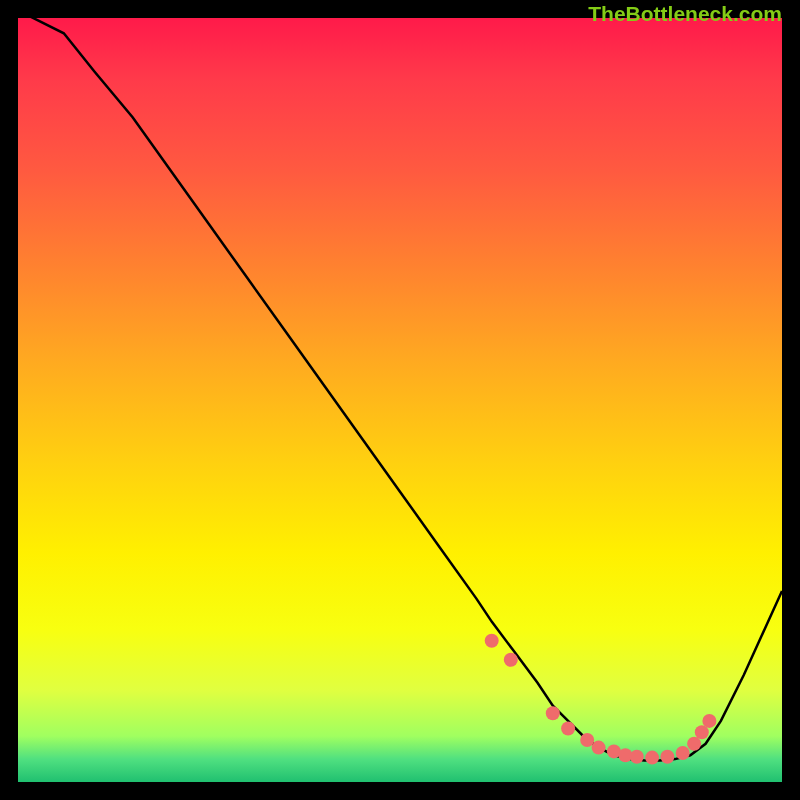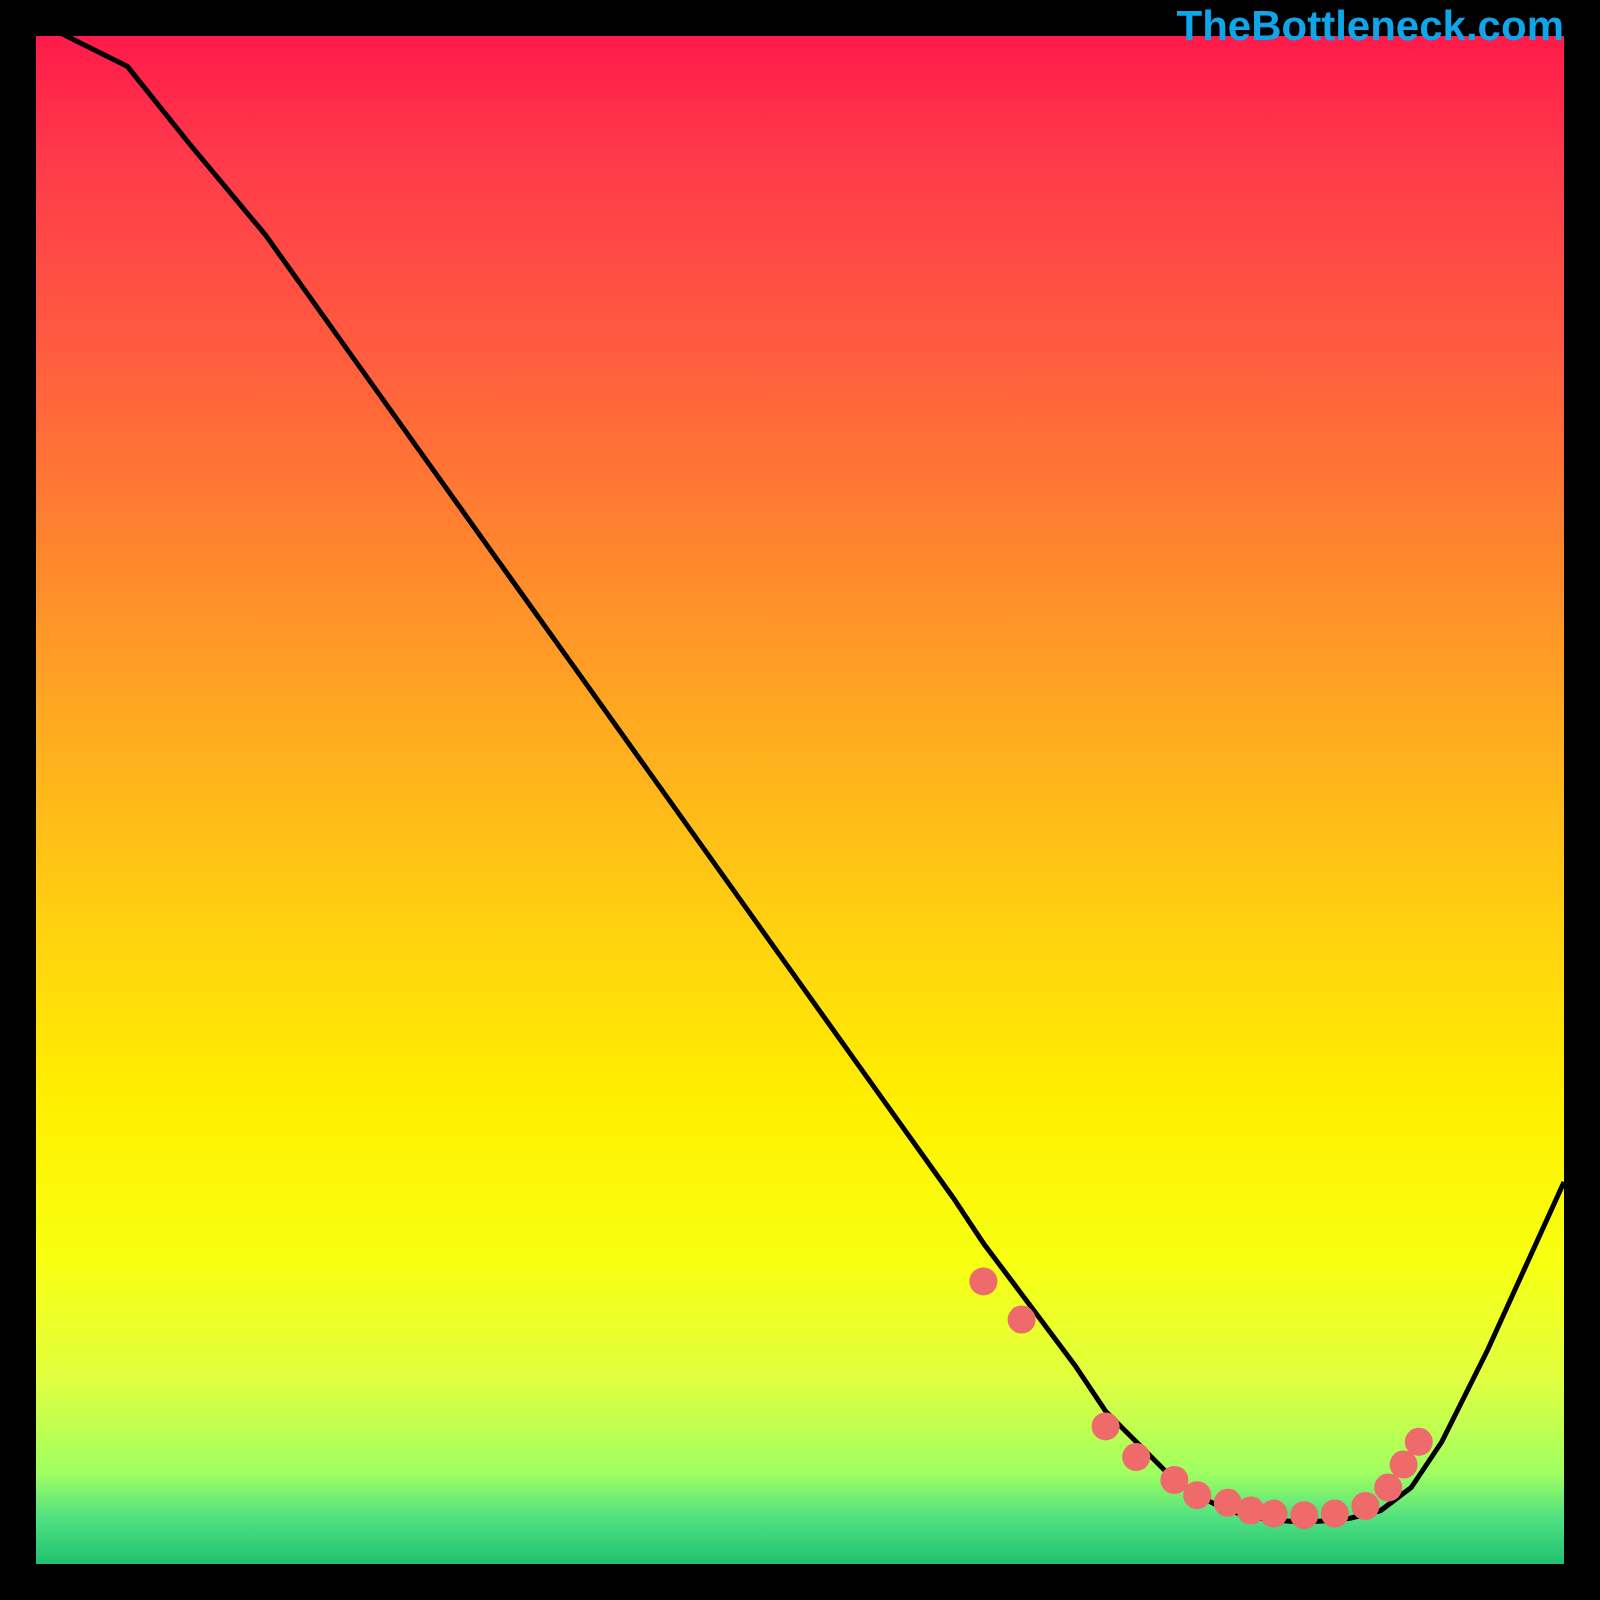--- a/index.html
+++ b/index.html
@@ -24,21 +24,21 @@
       #50e080 97%,
       #20c070 100%
     );
   }
   .watermark {
     position: absolute;
     top: 2px;
     right: 18px;
     font-size: 21px;
     font-weight: bold;
-    color: #0ea5e9;
+    color: #84cc16;
     font-family: Arial, sans-serif;
     z-index: 10;
   }
   svg.overlay {
     position: absolute;
     left: 18px;
     top: 18px;
     width: 764px;
     height: 764px;
     pointer-events: none;

